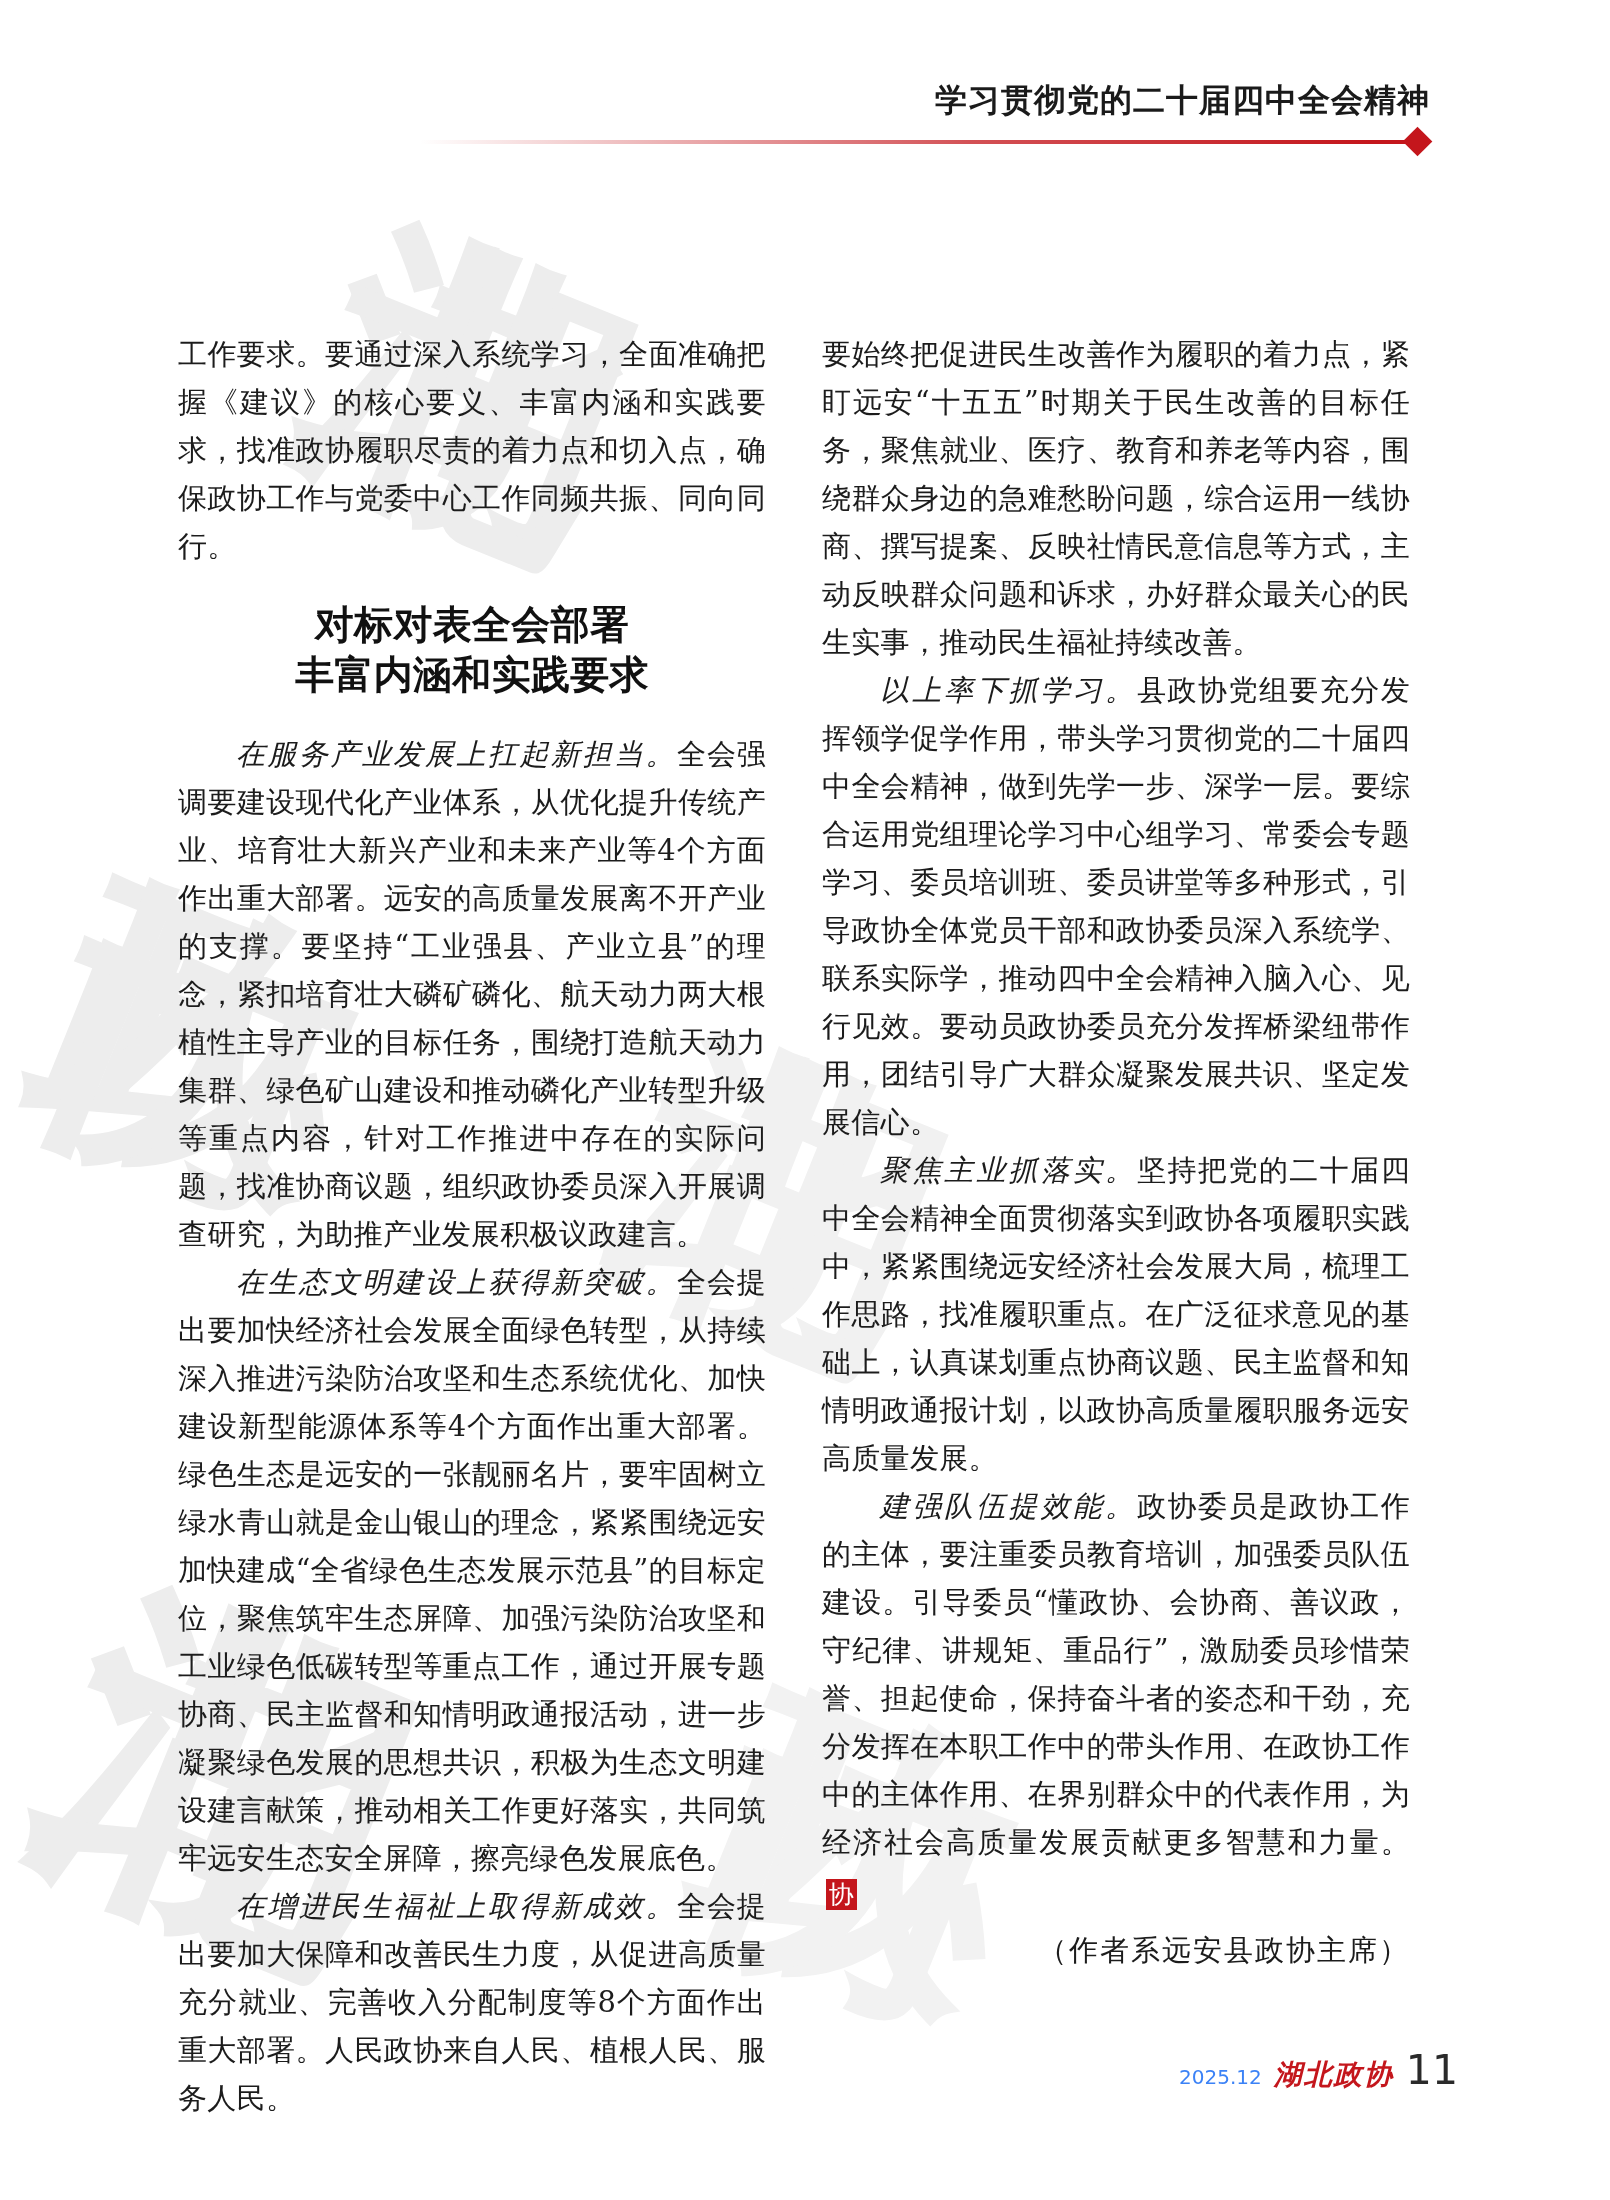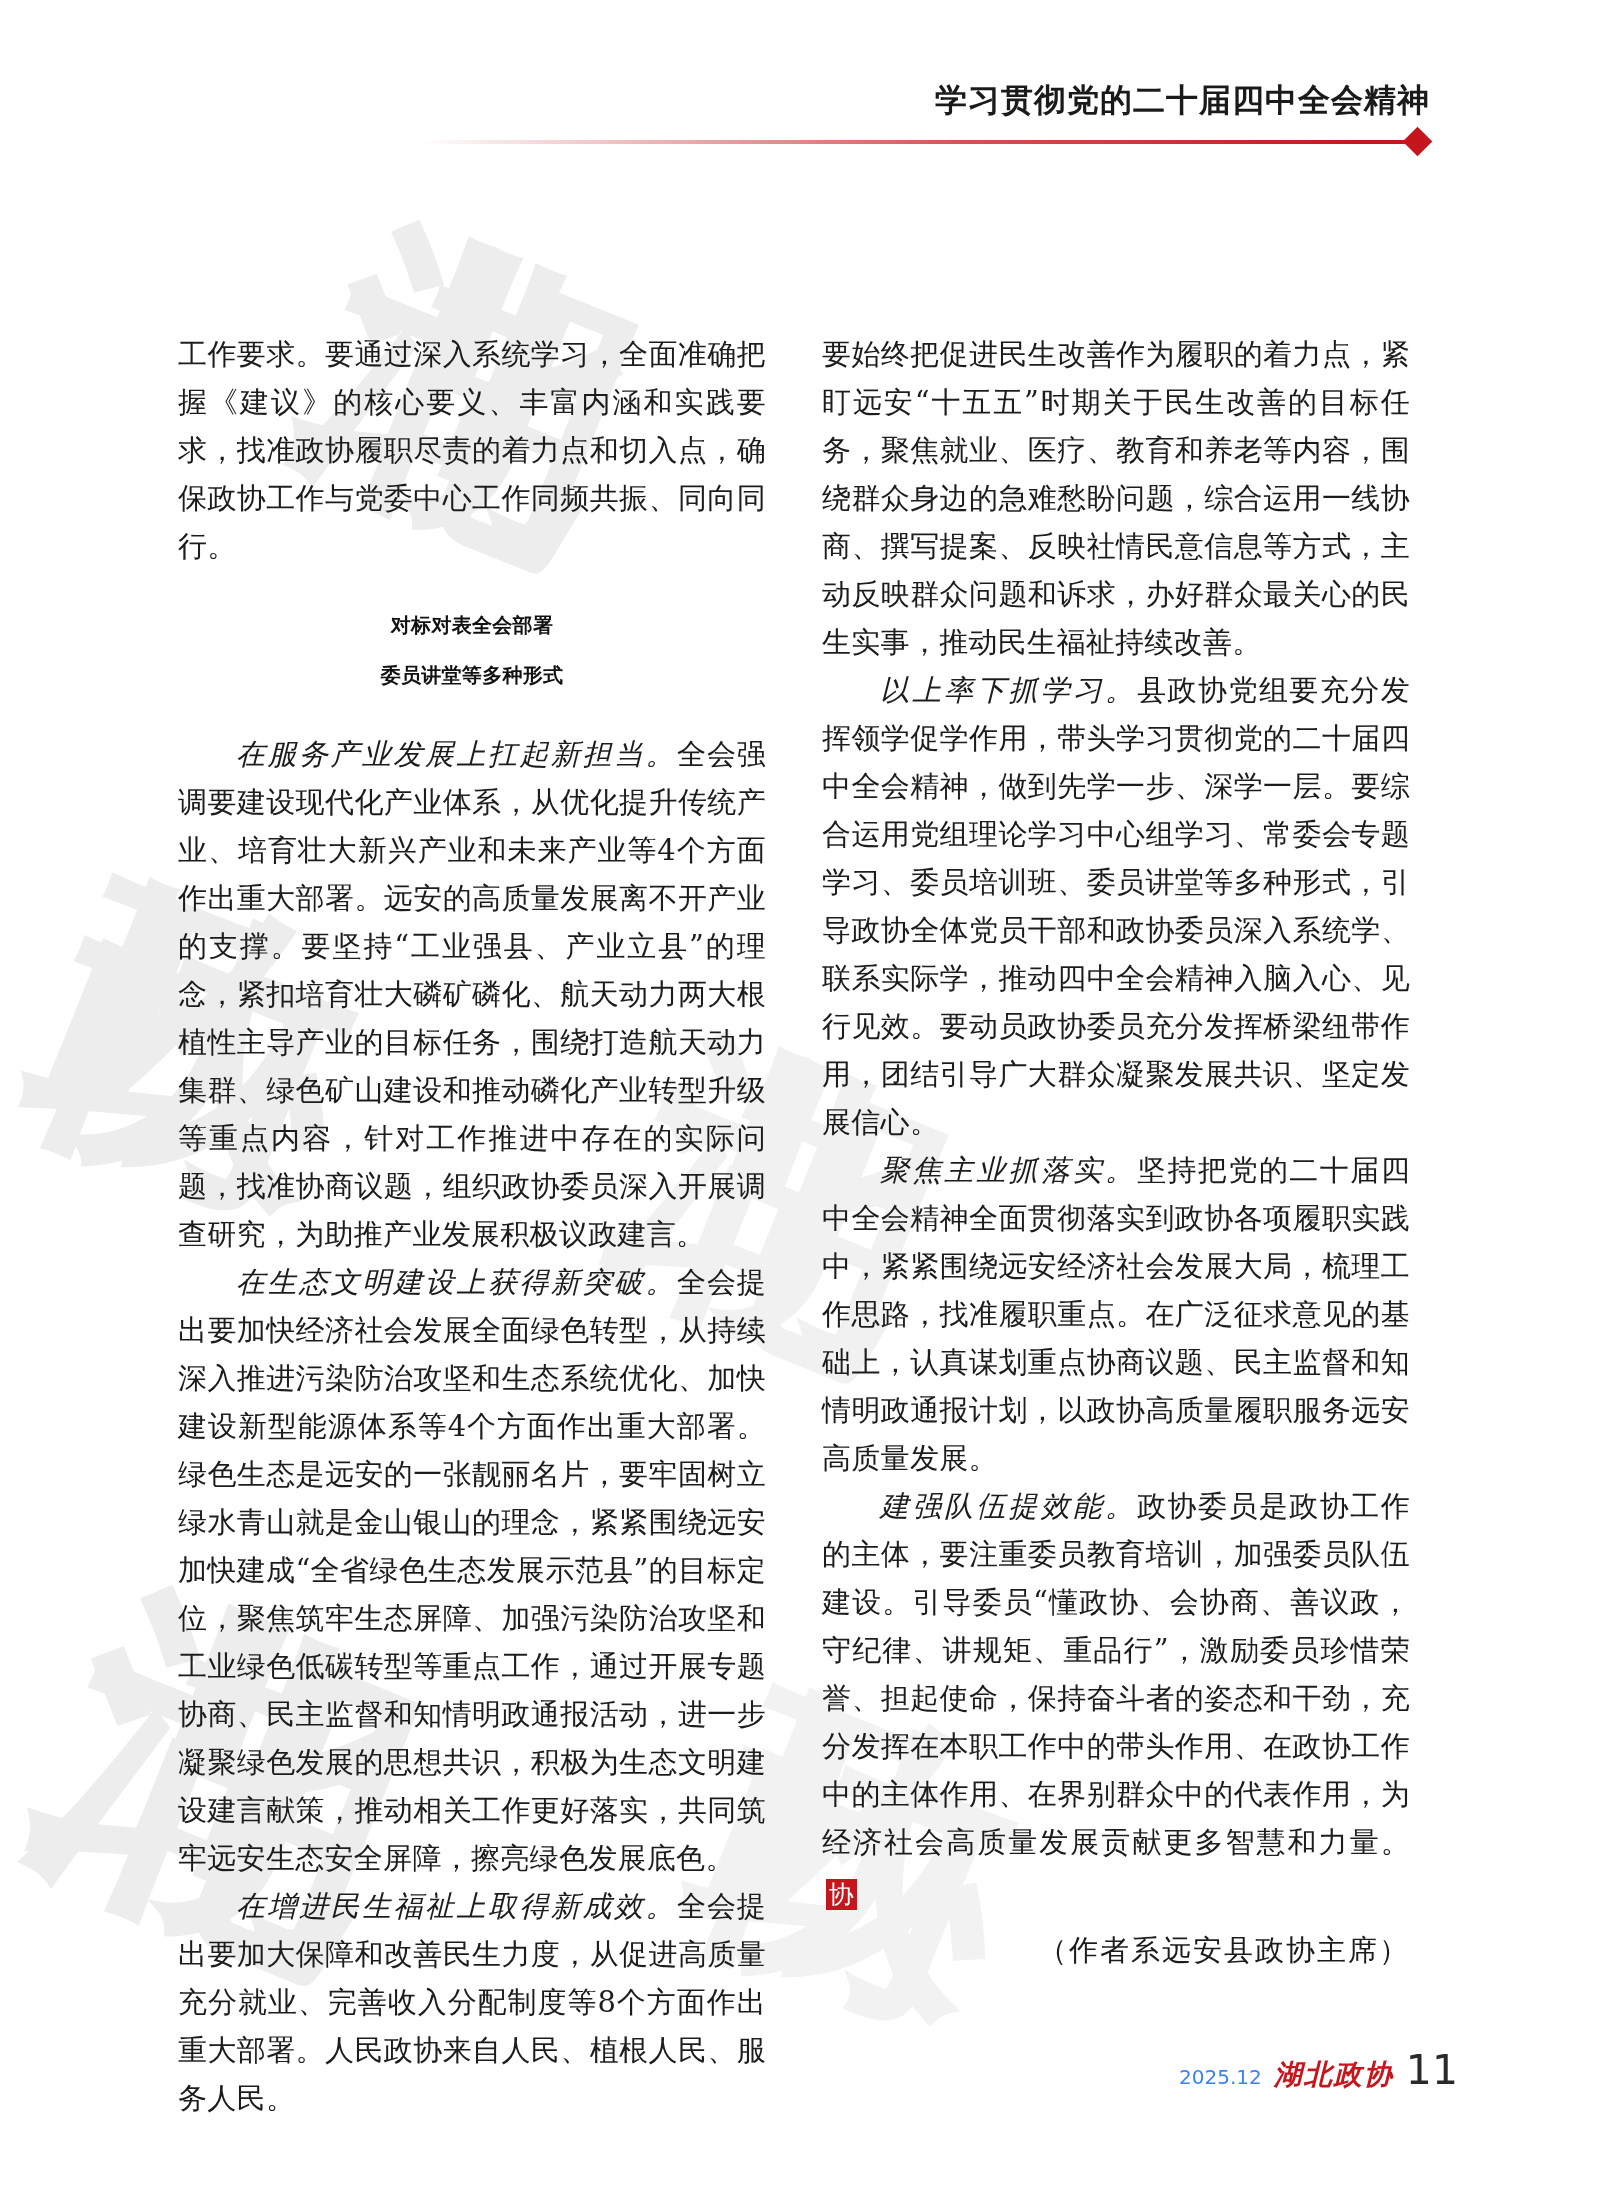--- a/index.html
+++ b/index.html
@@ -71,21 +71,21 @@
   .indent{text-indent:2em;}
   .lead{
     font-style:italic;
     letter-spacing:2px;
   }
   .col-heading{
     margin:30px 0;
     text-align:center;
     font-family:"DejaVu Sans","Liberation Sans",sans-serif;
     font-weight:bold;
-    font-size:20px;
+    font-size:39px;
     line-height:50px;
     color:#111;
     text-indent:0;
   }
   .end-mark{
     display:inline-block;
     background:#c4161c;
     color:#ffffff;
     font-family:"DejaVu Sans","Liberation Sans",sans-serif;
     font-size:25px;
@@ -138,21 +138,21 @@
     <div class="section-title">学习贯彻党的二十届四中全会精神</div>
   </div>
   <div class="header-rule"></div>
   <div class="header-diamond"></div>
 
   <div class="col col-left">
     <p class="body-p"><span>工作要求。要通过深入系统学习，全面准确把握《建议》的核心要义、丰富内涵和实践要求，找准政协履职尽责的着力点和切入点，确保政协工作与党委中心工作同频共振、同向同行。</span></p>
 
     <div class="col-heading">
       <div>对标对表全会部署</div>
-      <div>委员讲堂等多种形式</div>
+      <div>丰富内涵和实践要求</div>
     </div>
 
     <p class="body-p indent"><span class="lead">在服务产业发展上扛起新担当。</span><span>全会强调要建设现代化产业体系，从优化提升传统产业、培育壮大新兴产业和未来产业等4个方面作出重大部署。远安的高质量发展离不开产业的支撑。要坚持“工业强县、产业立县”的理念，紧扣培育壮大磷矿磷化、航天动力两大根植性主导产业的目标任务，围绕打造航天动力集群、绿色矿山建设和推动磷化产业转型升级等重点内容，针对工作推进中存在的实际问题，找准协商议题，组织政协委员深入开展调查研究，为助推产业发展积极议政建言。</span></p>
 
     <p class="body-p indent"><span class="lead">在生态文明建设上获得新突破。</span><span>全会提出要加快经济社会发展全面绿色转型，从持续深入推进污染防治攻坚和生态系统优化、加快建设新型能源体系等4个方面作出重大部署。绿色生态是远安的一张靓丽名片，要牢固树立绿水青山就是金山银山的理念，紧紧围绕远安加快建成“全省绿色生态发展示范县”的目标定位，聚焦筑牢生态屏障、加强污染防治攻坚和工业绿色低碳转型等重点工作，通过开展专题协商、民主监督和知情明政通报活动，进一步凝聚绿色发展的思想共识，积极为生态文明建设建言献策，推动相关工作更好落实，共同筑牢远安生态安全屏障，擦亮绿色发展底色。</span></p>
 
     <p class="body-p indent"><span class="lead">在增进民生福祉上取得新成效。</span><span>全会提出要加大保障和改善民生力度，从促进高质量充分就业、完善收入分配制度等8个方面作出重大部署。人民政协来自人民、植根人民、服务人民。</span></p>
   </div>
 
   <div class="col col-right">

